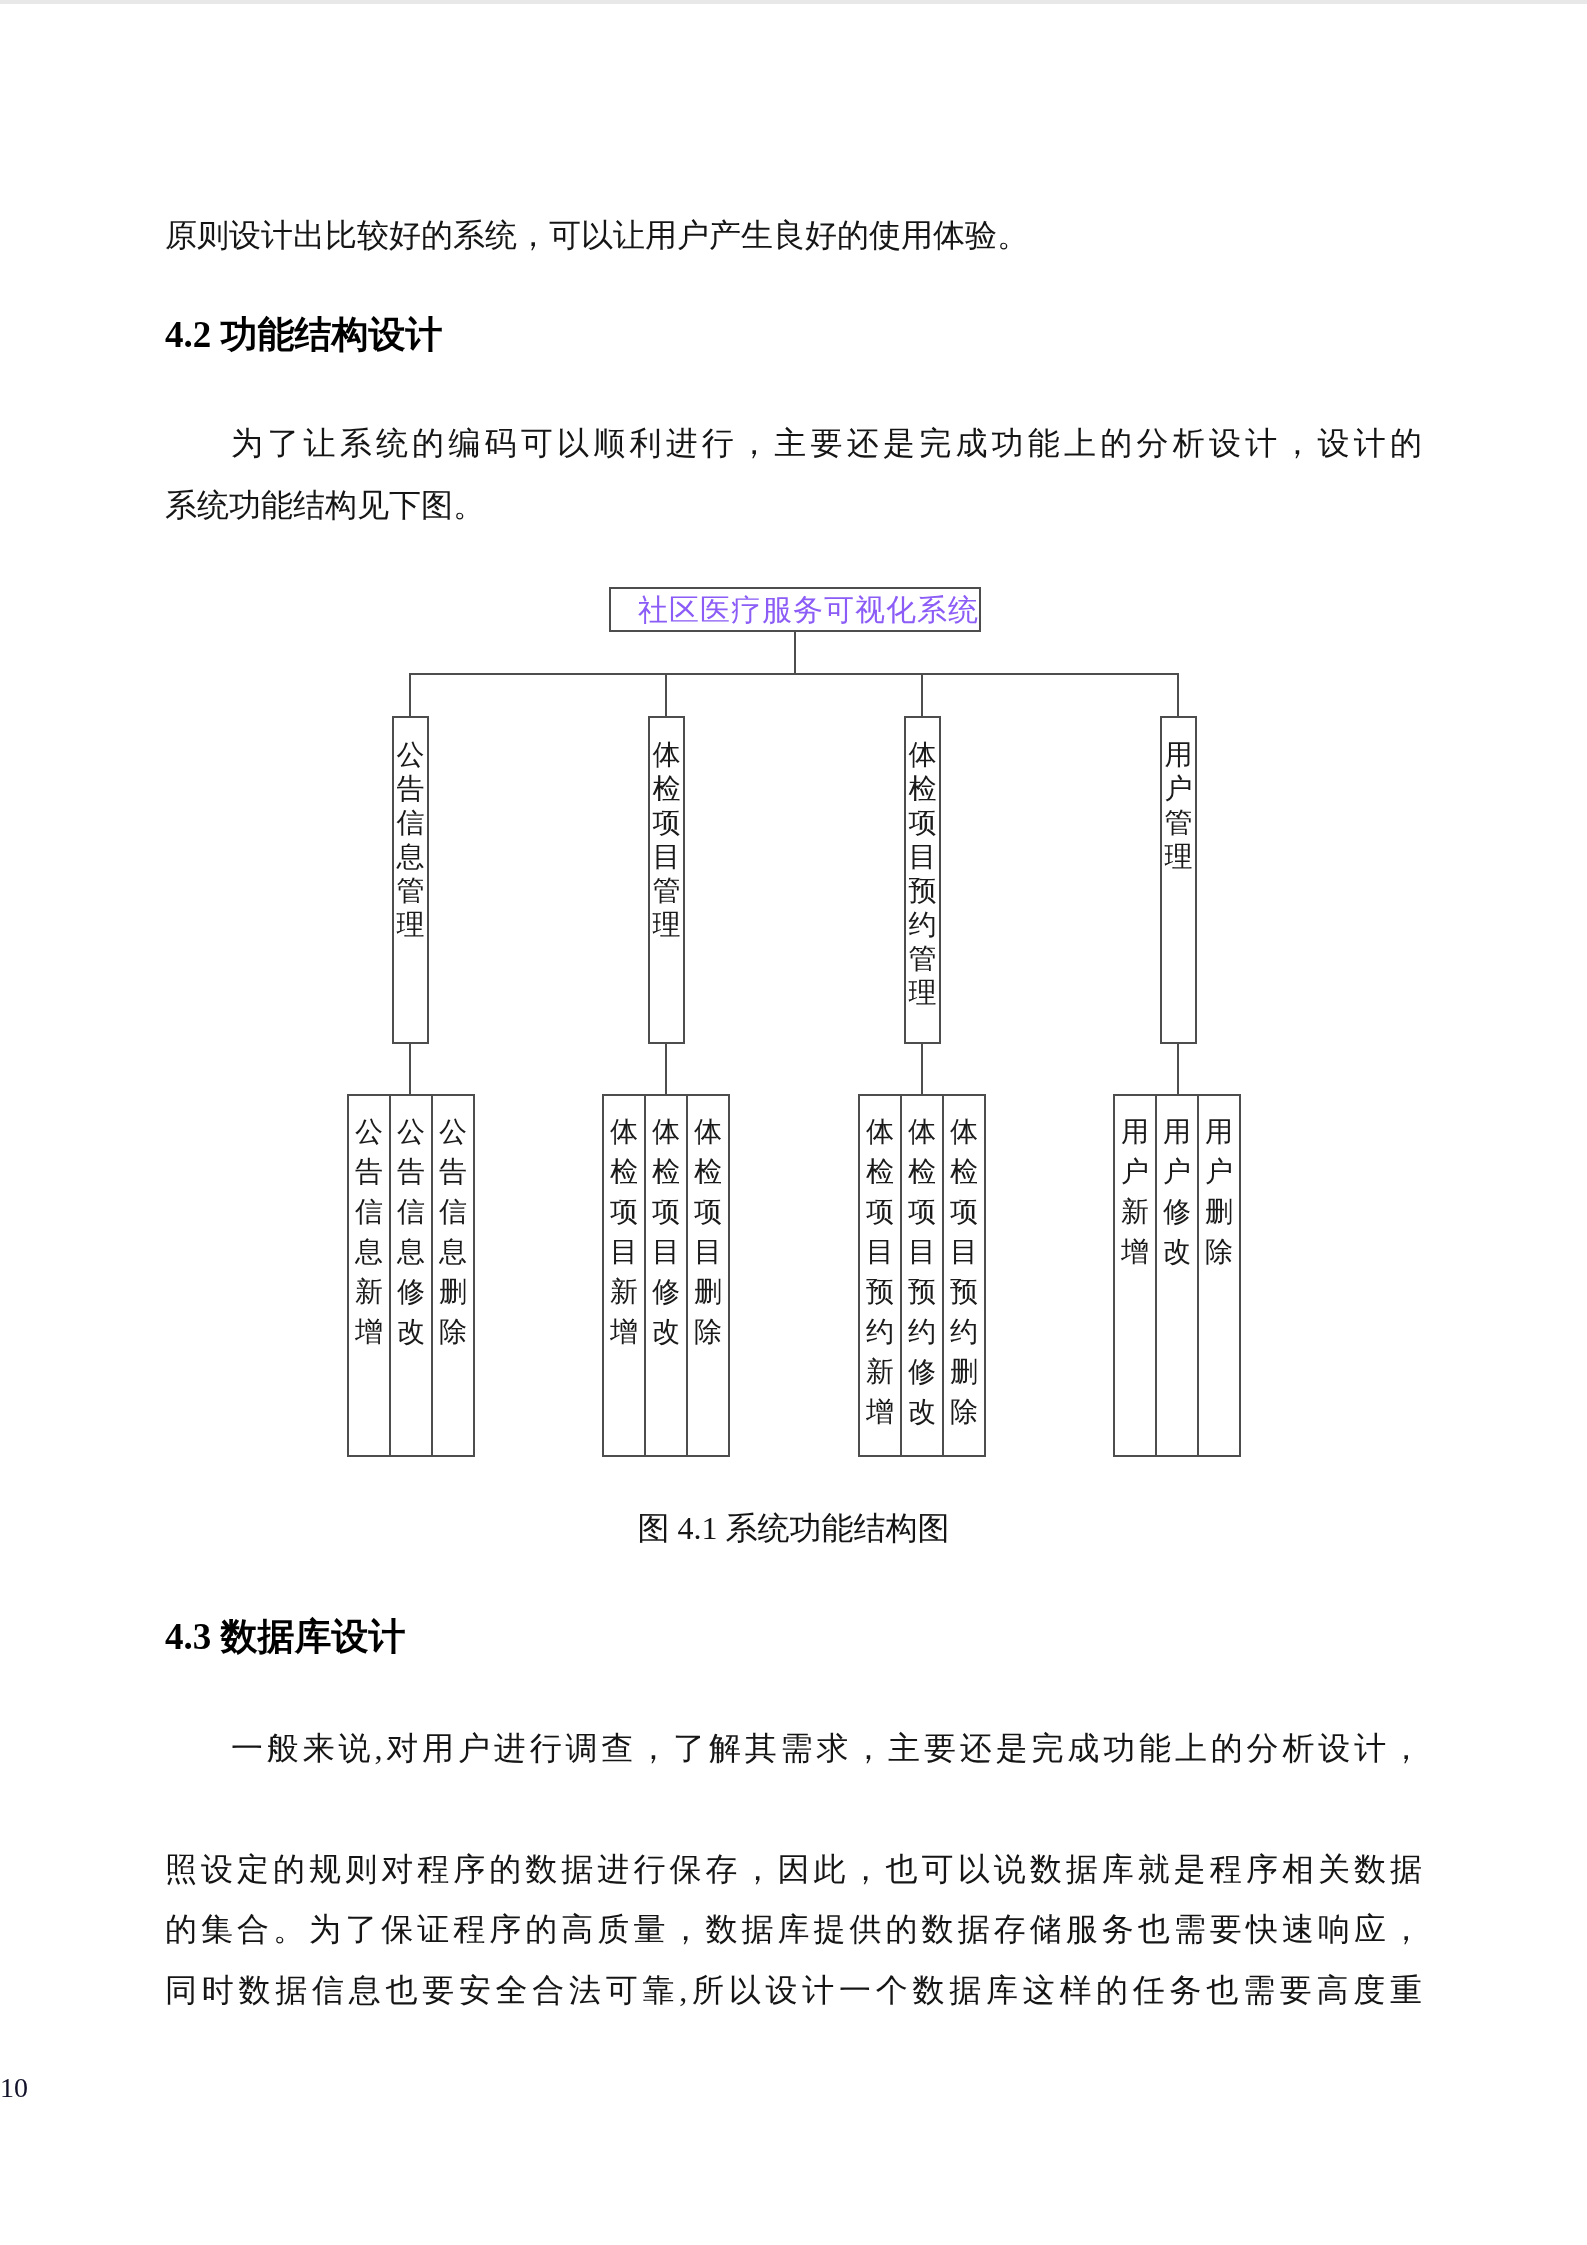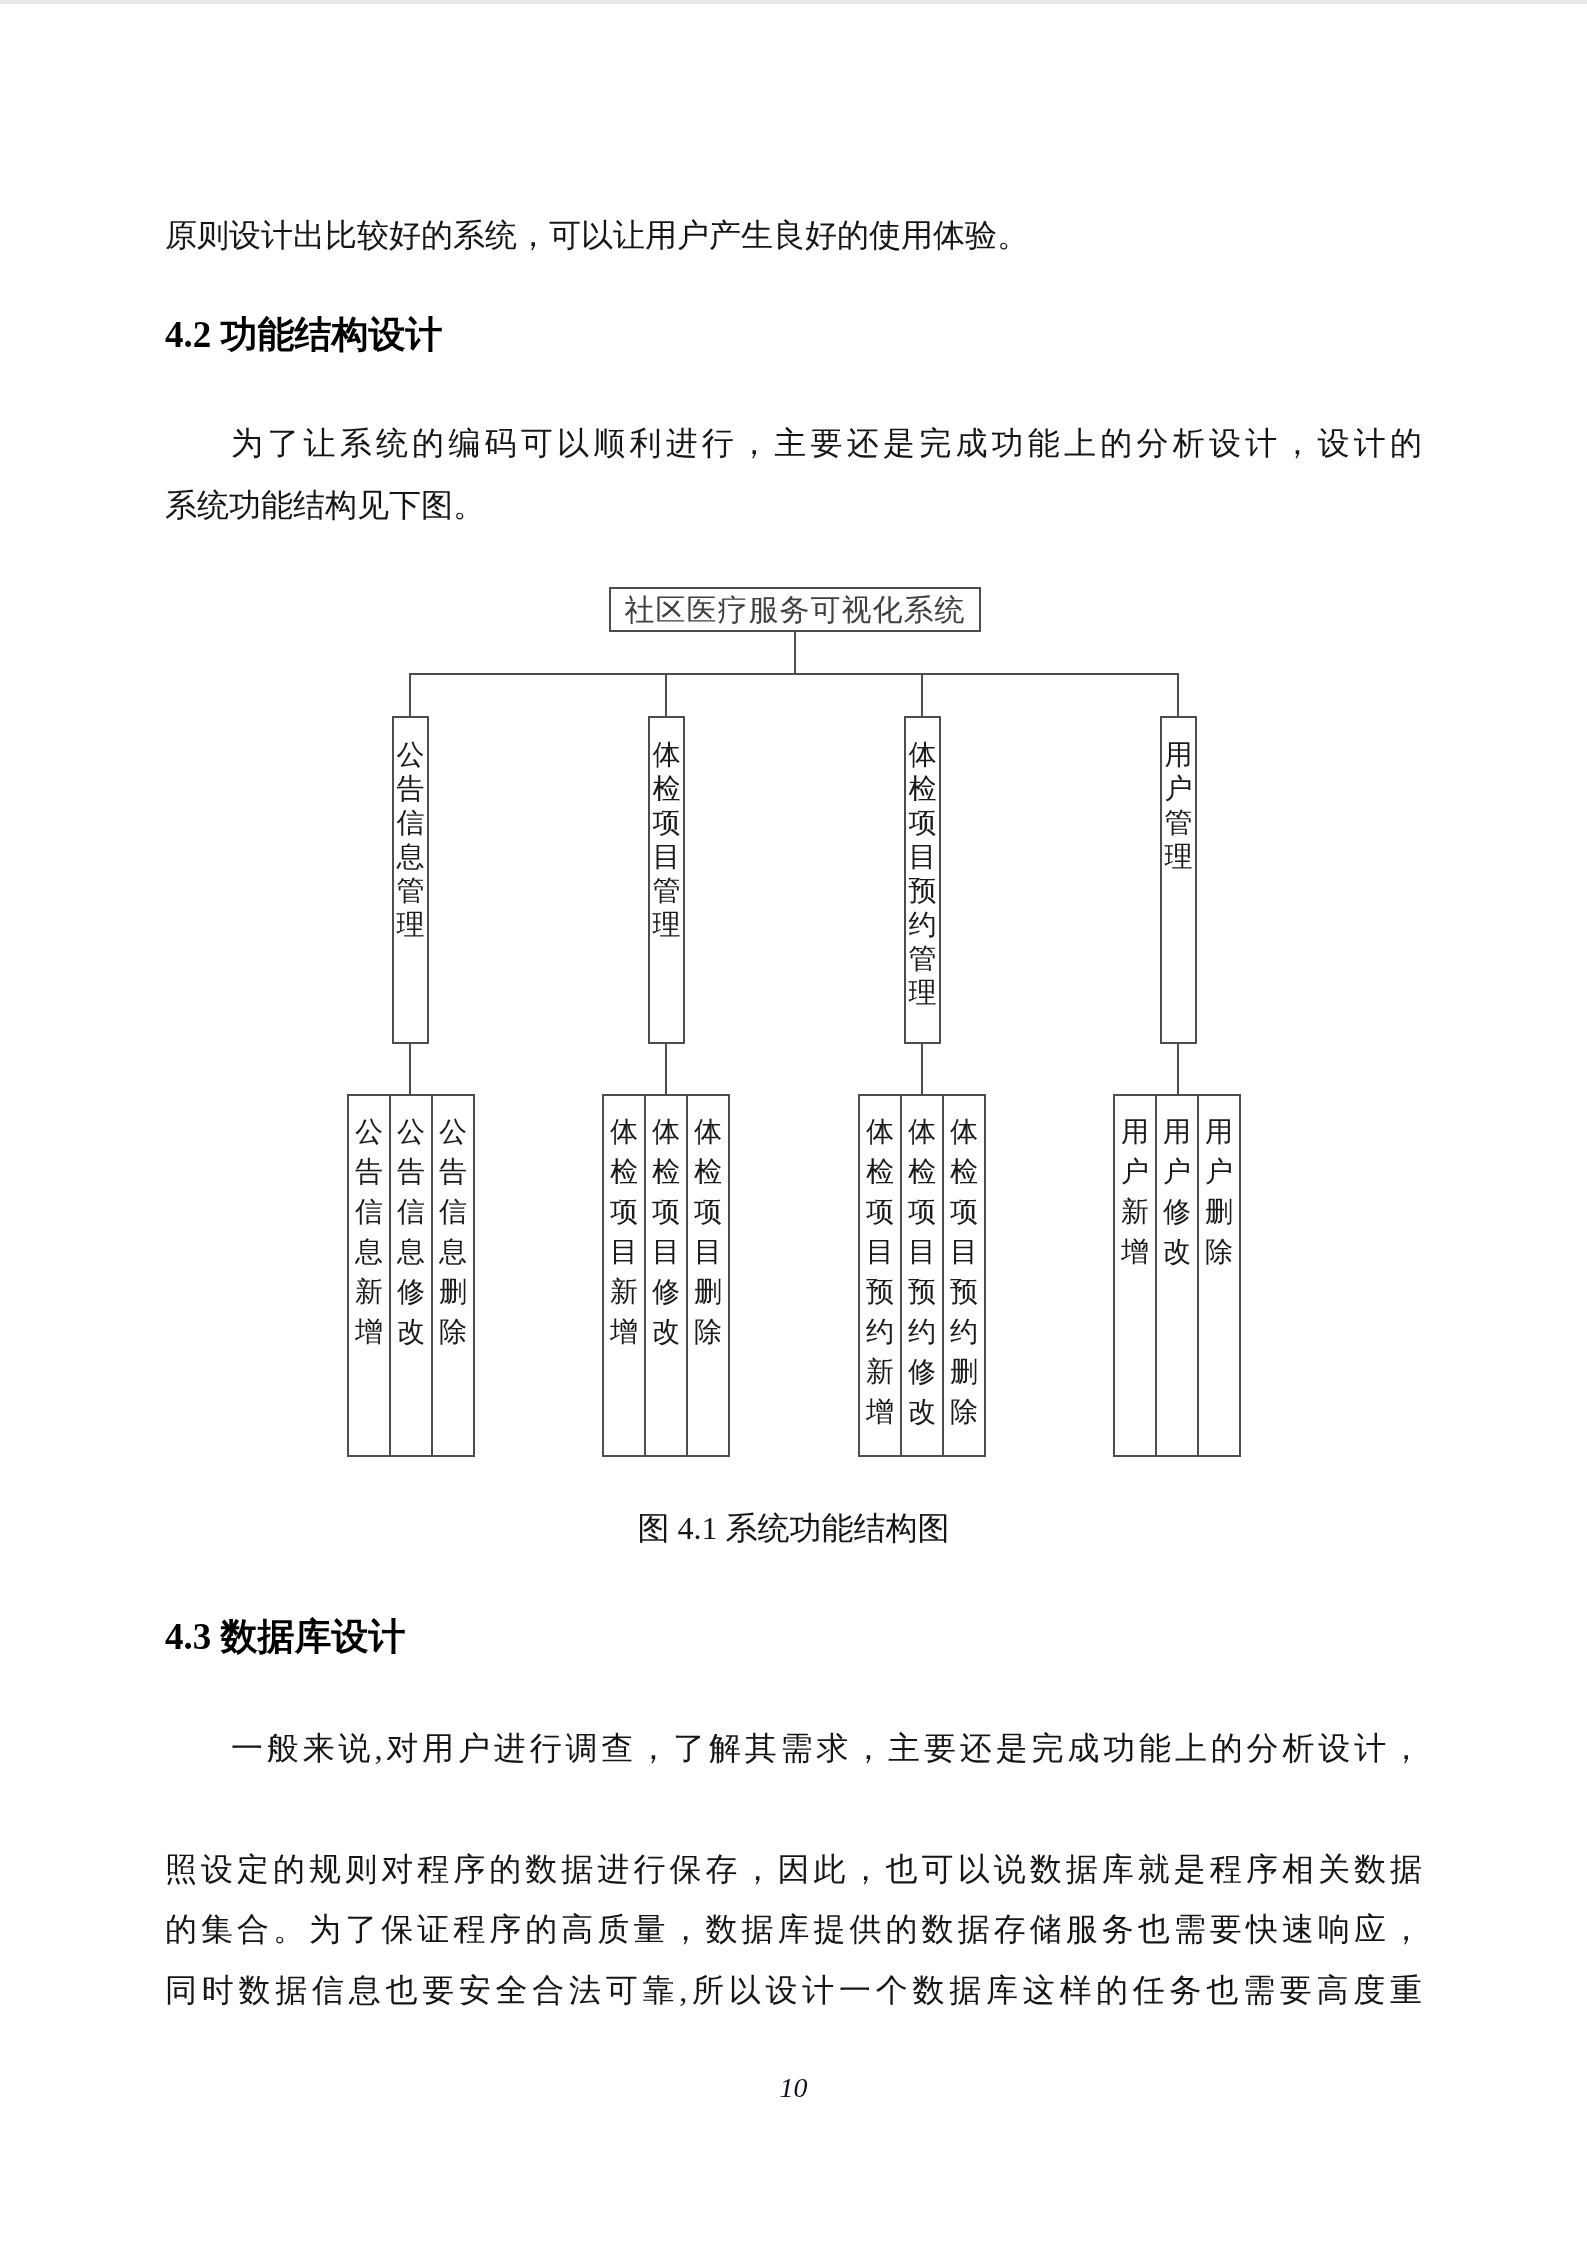--- a/index.html
+++ b/index.html
@@ -37,38 +37,36 @@
   .caption{
     position:absolute;
     left:0;width:1587px;
     text-align:center;
     font-size:32px;
     color:#151515;
   }
   .pagenum{
     position:absolute;
     left:0;width:1587px;
-    text-align:center;
     font-size:28px;
     color:#10102a;
-    font-style:italic;
   }
   
   .dbox{
     position:absolute;
     box-sizing:border-box;
     background:#fff;
     border:2px solid #4d4d4d;
   }
   .root-box{
-    text-align:center;
+    text-align:right;
     font-size:30px;
     line-height:41px;
     letter-spacing:1px;
-    color:#404040;
+    color:#8b5cf6;
     white-space:nowrap;
   }
   .dline{position:absolute;background:#4d4d4d;}
   .vtext{font-size:28px;color:#1a1a1a;}
   .vch{display:block;text-align:center;}
   .tall .vch{height:34px;line-height:34px;}
   .sub .vch{height:40px;line-height:40px;}
   .tall{padding-top:20px;}
   .sub{padding-top:16px;}
 </style>

